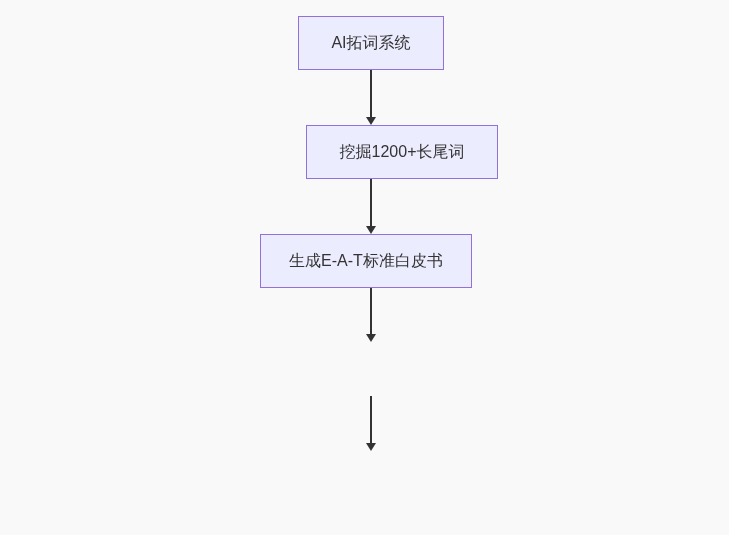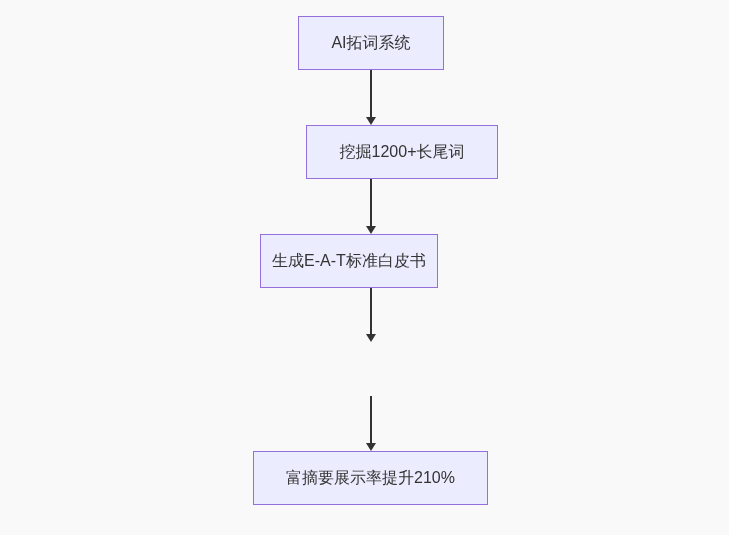--- a/index.html
+++ b/index.html
@@ -28,21 +28,21 @@
     color: var(--text-color);
     font-size: 16px;
     display: flex;
     align-items: center;
     justify-content: center;
     text-align: center;
     white-space: nowrap;
   }
   .n1 { left: 298px; top: 16px;  width: 146px; }
   .n2 { left: 275px; top: 125px; width: 192px; margin-left: 31px; }
-  .n3 { left: 260px; top: 234px; width: 178px; }
+  .n3 { left: 260px; top: 234px; width: 212px; }
   .n4 { left: 263px; top: 342px; width: 215px; }
   .n5 { left: 253px; top: 451px; width: 235px; }
 
   .arrow {
     position: absolute;
     left: 366px;
     width: 10px;
   }
   .a1 { top: 70px;  height: 55px; }
   .a2 { top: 179px; height: 55px; }
@@ -95,17 +95,14 @@
     <div class="arrow-line"></div>
     <div class="arrow-head"></div>
   </div>
 
 
   <div class="arrow a4">
     <div class="arrow-line"></div>
     <div class="arrow-head"></div>
   </div>
 
-  <div class="flow-node n5">
-    <span>富摘要展示率提升210%</span>
-  </div>
 
 </div>
 
 </body></html>

